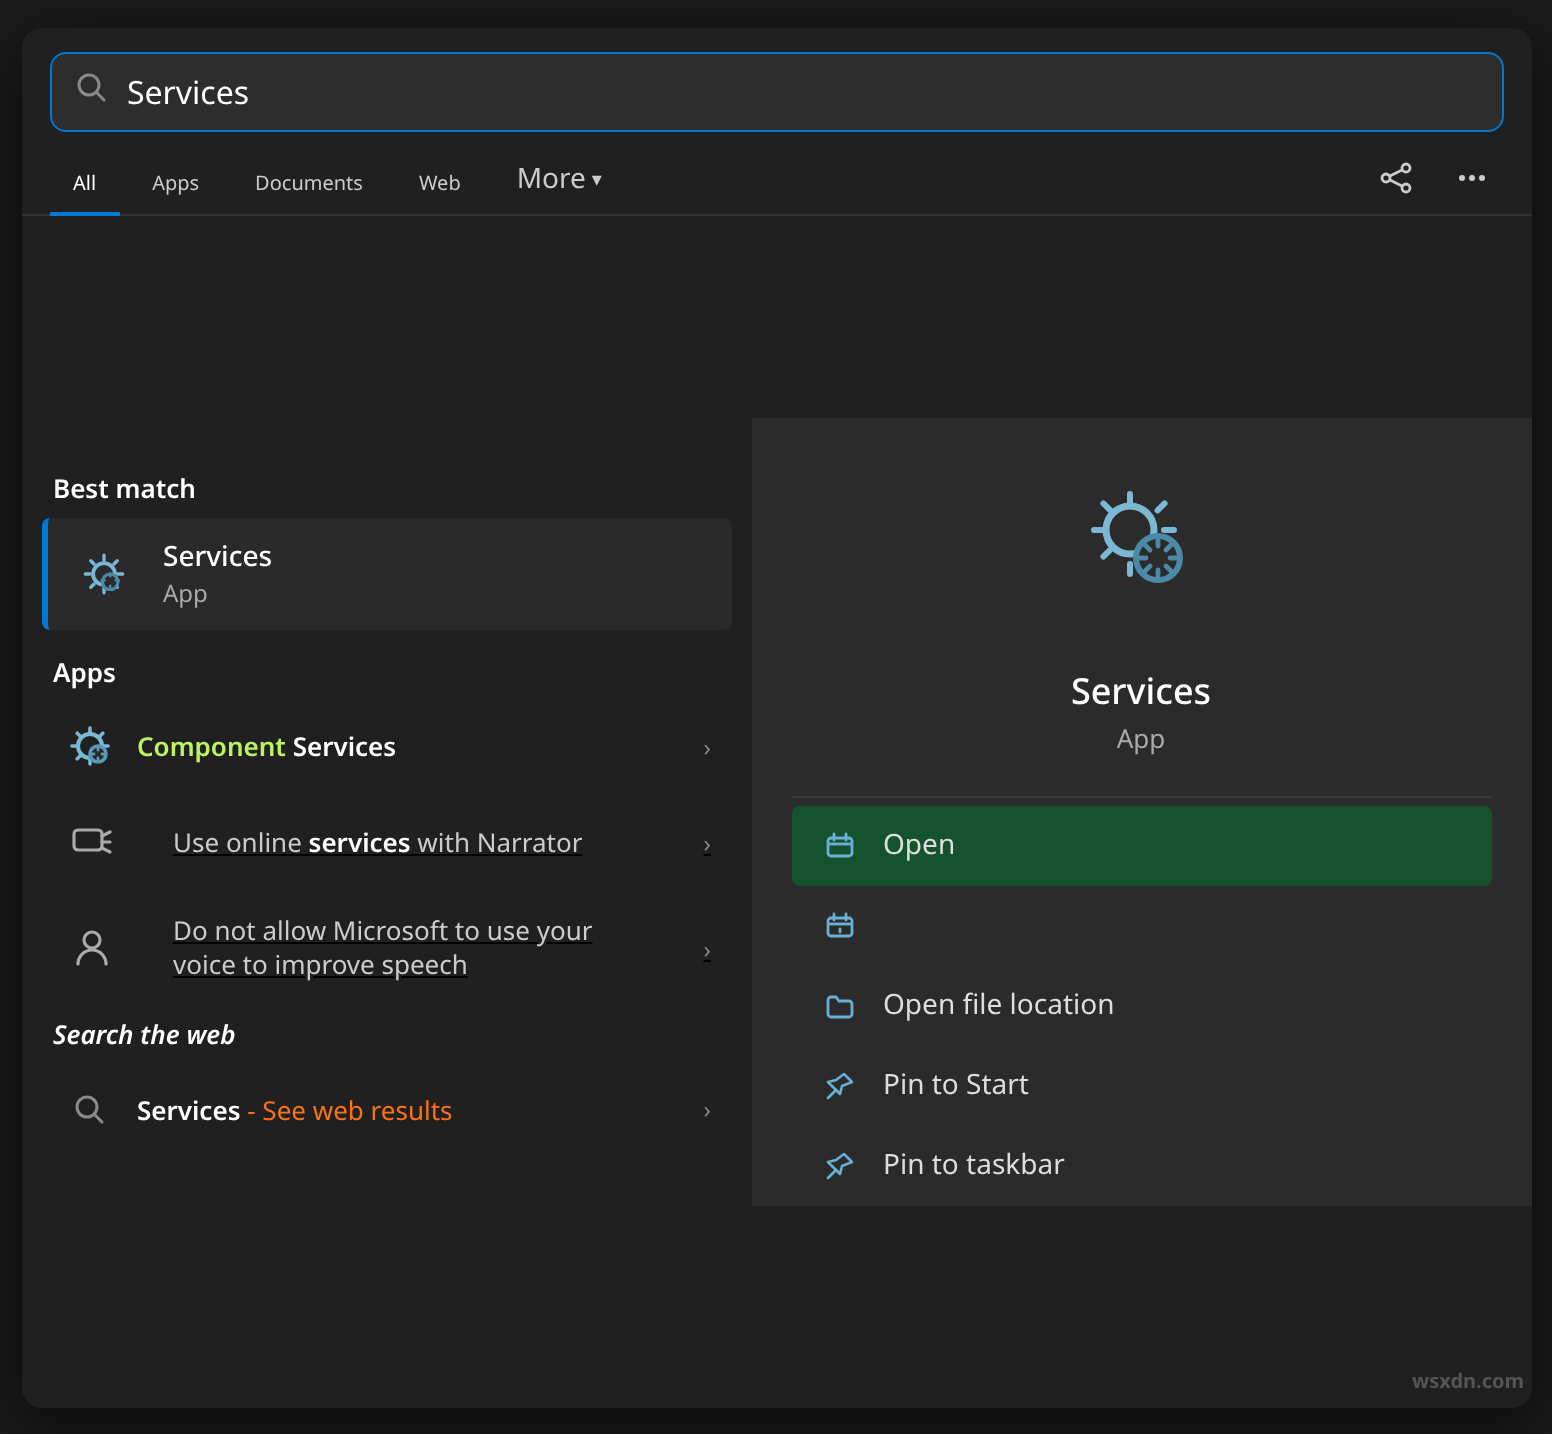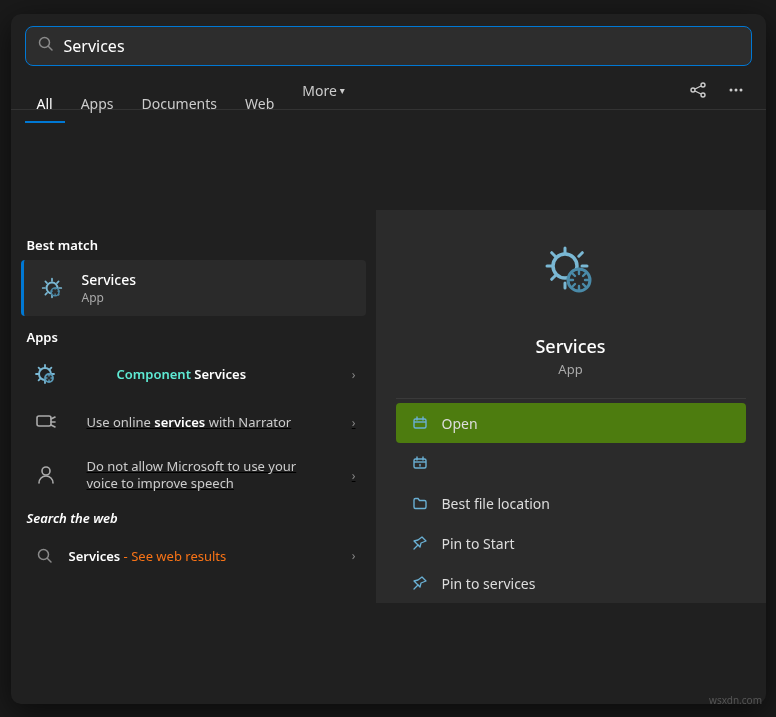--- a/index.html
+++ b/index.html
@@ -48,26 +48,26 @@
     .tabs-row {
       display: flex;
       align-items: center;
       padding: 0 14px;
       margin-top: 6px;
       border-bottom: 1px solid #333;
       gap: 4px;
     }
     .tab-item {
       color: #ccc;
-      font-size: 14px;
+      font-size: 10px;
       padding: 8px 12px;
       cursor: pointer;
       border-bottom: 2px solid transparent;
       position: relative;
-      top: 14px;
+      top: 3px;
     }
     .tab-item.active {
       color: #ffffff;
       border-bottom: 2px solid #0078d4;
     }
     .tab-more {
       display: flex;
       align-items: center;
       gap: 3px;
       color: #ccc;
@@ -265,41 +265,42 @@
     .action-item {
       display: flex;
       align-items: center;
       gap: 12px;
       padding: 10px 14px;
       border-radius: 4px;
       cursor: pointer;
       color: #dddddd;
       font-size: 14px;
     }
-    .action-item.active { background: #4d7c0f; }
+    .action-item.active { background: #14532d; }
     .action-icon {
       width: 20px;
       height: 20px;
       display: flex;
       align-items: center;
       justify-content: center;
       color: #6ab0d4;
       font-size: 15px;
     }
     .gear-sm {
       width: 28px;
       height: 28px;
     }
     
     .watermark {
       position: absolute;
-      bottom: 10px;
+      bottom: 20px;
       right: 14px;
       color: #555;
       font-size: 10px;
+      font-weight: bold;
     }
   </style>
 </head>
 <body>
 
 <div class="search-window">
 
   <div class="search-bar">
     <span class="search-icon-wrap">
       <svg width="16" height="16" viewBox="0 0 16 16" fill="none">
@@ -363,21 +364,21 @@
       <div class="list-item">
         <div class="list-item-icon">
           <svg width="26" height="26" viewBox="0 0 26 26" fill="none">
             <circle cx="13" cy="13" r="6" stroke="#7ab8d4" stroke-width="2" fill="none"></circle>
             <path d="M13 4v3M13 19v3M4 13h3M19 13h3M6.6 6.6l2 2M17.4 17.4l2 2M6.6 19.4l2-2M17.4 8.6l2-2" stroke="#7ab8d4" stroke-width="1.8" stroke-linecap="round"></path>
             <circle cx="17" cy="17" r="4" stroke="#5a9ab8" stroke-width="1.8" fill="#2b2b2b"></circle>
             <path d="M17 13.5v1.5M17 19v1.5M13.5 17h1.5M19 17h1.5" stroke="#5a9ab8" stroke-width="1.4" stroke-linecap="round"></path>
           </svg>
         </div>
         <div class="list-item-text">
-          <span style="font-weight:600;color:#5eead4;margin-left:48px;">Component </span><span style="font-weight:600;color:#fff;">Services</span>
+          <span style="font-weight:600;color:#bef264;">Component </span><span style="font-weight:600;color:#fff;">Services</span>
         </div>
         <span class="list-item-chevron">›</span>
       </div>
 
 
       <div class="settings-item">
         <div class="settings-icon">
           <svg width="26" height="26" viewBox="0 0 26 26" fill="none">
             <rect x="4" y="7" width="14" height="10" rx="2" stroke="#aaa" stroke-width="1.6" fill="none"></rect>
             <line x1="18" y1="10" x2="22" y2="8" stroke="#aaa" stroke-width="1.6" stroke-linecap="round"></line>
@@ -451,38 +452,38 @@
               <path d="M8 9.5v1.5" stroke="#6ab0d4" stroke-width="1.4" stroke-linecap="round"></path>
             </svg>
           </span>
         </div>
         <div class="action-item">
           <span class="action-icon">
             <svg width="16" height="16" viewBox="0 0 16 16" fill="none">
               <path d="M2 5c0-.828.671-1.5 1.5-1.5H6l1.5 2H12.5c.829 0 1.5.672 1.5 1.5v5c0 .829-.671 1.5-1.5 1.5h-9C2.671 13.5 2 12.829 2 12V5z" stroke="#6ab0d4" stroke-width="1.4" fill="none"></path>
             </svg>
           </span>
-          <span>Best file location</span>
+          <span>Open file location</span>
         </div>
         <div class="action-item">
           <span class="action-icon">
             <svg width="16" height="16" viewBox="0 0 16 16" fill="none">
               <path d="M10 2L14 6L9 8L8 12L4 8L2 6L6 5L10 2Z" stroke="#6ab0d4" stroke-width="1.3" fill="none" stroke-linejoin="round"></path>
               <line x1="2" y1="14" x2="6" y2="10" stroke="#6ab0d4" stroke-width="1.3" stroke-linecap="round"></line>
             </svg>
           </span>
           <span>Pin to Start</span>
         </div>
         <div class="action-item">
           <span class="action-icon">
             <svg width="16" height="16" viewBox="0 0 16 16" fill="none">
               <path d="M10 2L14 6L9 8L8 12L4 8L2 6L6 5L10 2Z" stroke="#6ab0d4" stroke-width="1.3" fill="none" stroke-linejoin="round"></path>
               <line x1="2" y1="14" x2="6" y2="10" stroke="#6ab0d4" stroke-width="1.3" stroke-linecap="round"></line>
             </svg>
           </span>
-          <span>Pin to services</span>
+          <span>Pin to taskbar</span>
         </div>
       </div>
     </div>
   </div>
 </div>
 
 <div class="watermark">wsxdn.com</div>
 
 </body></html>

